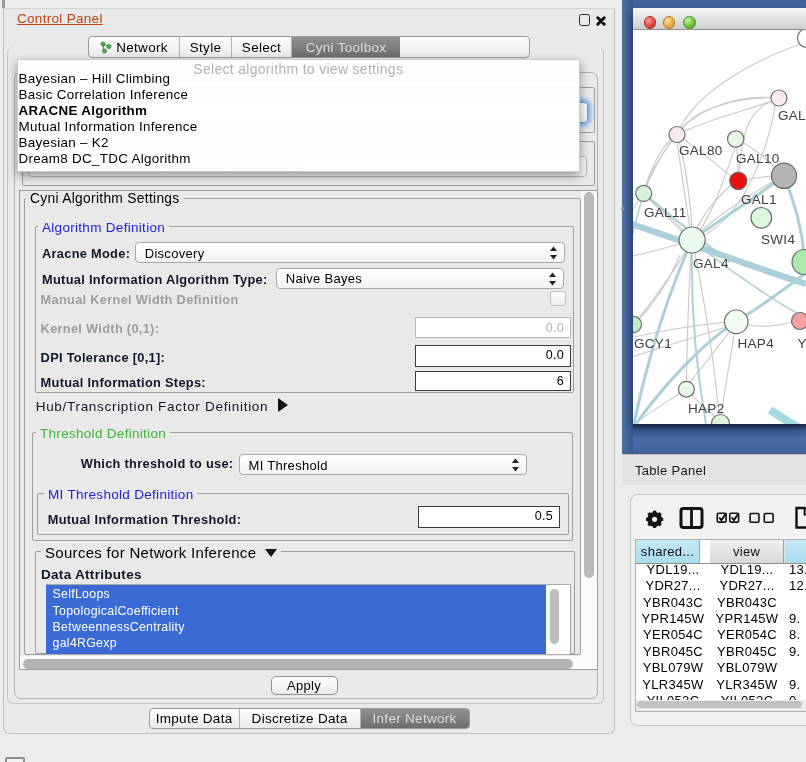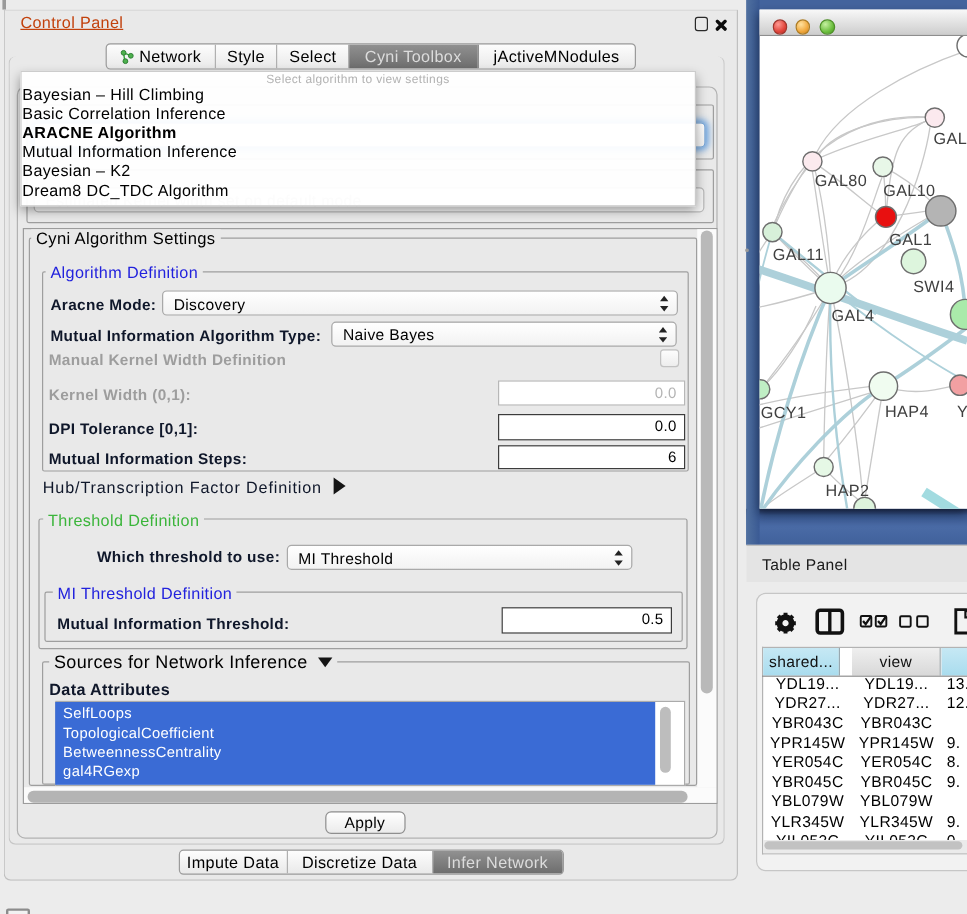--- a/index.html
+++ b/index.html
@@ -40,21 +40,20 @@
   <div style="width:91px;">
    <svg width="12" height="13" viewBox="0 0 12 13" style="margin-right:4px;">
      <path d="M3,3 L8,5 M3,3 L4,10" stroke="#39a43f" stroke-width="1.2" fill="none"></path>
      <circle cx="3" cy="3" r="2" fill="#4db04d" stroke="#2c7d32" stroke-width="0.8"></circle>
      <circle cx="9" cy="5.5" r="2" fill="#4db04d" stroke="#2c7d32" stroke-width="0.8"></circle>
      <circle cx="4.5" cy="10" r="2" fill="#4db04d" stroke="#2c7d32" stroke-width="0.8"></circle>
    </svg>Network</div>
   <div style="width:52px;">Style</div>
   <div style="width:60px;">Select</div>
   <div class="sel" style="width:108px;">Cyni Toolbox</div>
-  <div style="width:131px;">jActiveMNodules</div>
 </div>
 
 <div class="abs" style="left:7px;top:47px;width:597px;height:657px;border:1px solid #c6c6c6;
      border-top:none;border-radius:6px;box-sizing:border-box;"></div>
 
 <div class="abs" style="left:14px;top:72px;width:584px;height:627px;border:1px solid #b2b2b2;
      border-radius:7px;box-sizing:border-box;background:#e9e9e9;"></div>
 
 <div class="gbox" style="left:22px;top:87px;width:573px;height:46px;"></div>
 <div class="combo" style="left:28px;top:102px;width:560px;height:21px;
@@ -145,21 +144,21 @@
   <div style="width:121px;">Discretize Data</div>
   <div class="sel" style="width:108px;">Infer Network</div>
 </div>
 
 <div class="abs" style="left:5px;top:756.5px;width:20px;height:12px;border:2px solid #8c8c8c;
      background:#f2f2f2;border-radius:2px;box-sizing:border-box;"></div>
 
 <div class="abs" style="left:16.5px;top:58.5px;width:563.5px;height:113.5px;
      background:rgba(255,255,255,0.95);border:1px solid #cccccc;box-sizing:border-box;z-index:10;
      box-shadow:0 4px 9px rgba(0,0,0,0.38);"></div>
-<div class="abs" style="left:16.5px;top:60.5px;width:563.5px;text-align:center;font-size:10px;
+<div class="abs" style="left:16.5px;top:60.5px;width:563.5px;text-align:center;font-size:14px;
      color:#b2b2b2;z-index:11;">Select algorithm to view settings</div>
 <div class="abs" style="left:18.6px;top:70.8px;font-size:13.4px;color:#000;line-height:16.1px;z-index:11;">
   Bayesian – Hill Climbing<br>
   Basic Correlation Inference<br>
   <span class="b">ARACNE Algorithm</span><br>
   Mutual Information Inference<br>
   Bayesian – K2<br>
   Dream8 DC_TDC Algorithm
 </div>
 

